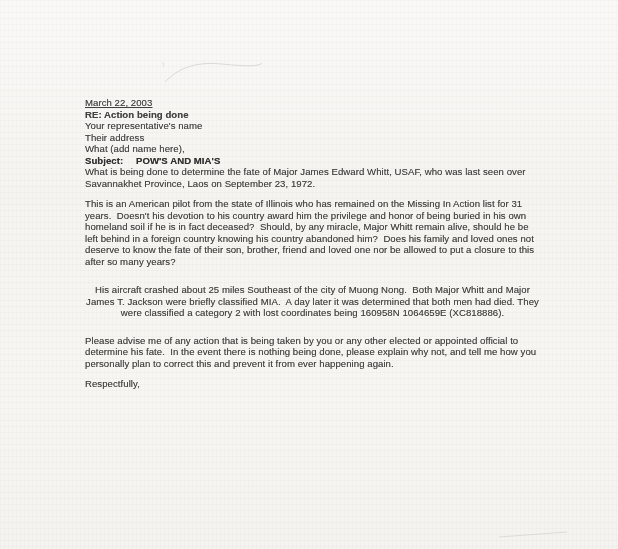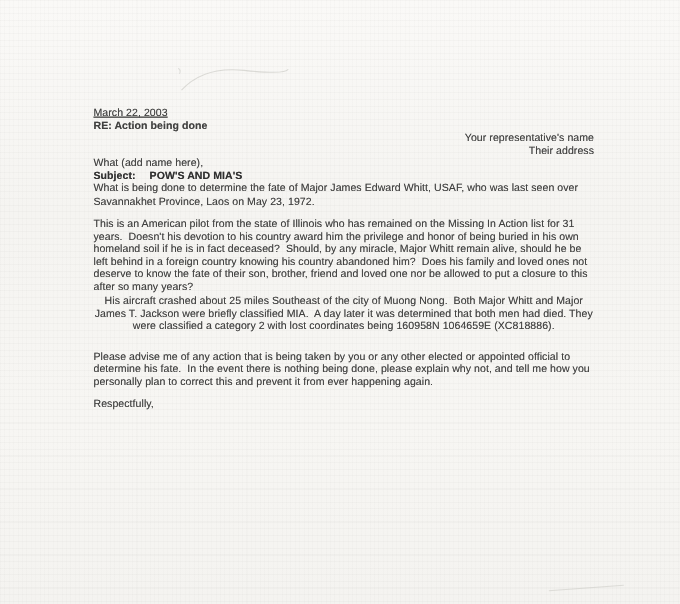--- a/index.html
+++ b/index.html
@@ -30,32 +30,32 @@
     width: 455px;
     color: #414140;
     font-size: 9.6px;
     line-height: 11.5px;
     letter-spacing: 0.05px;
     text-shadow: 0 0 0.6px rgba(75,75,75,0.55);
   }
   .letter div, .letter p { margin: 0; }
   .date-line      { margin-bottom: 15px; text-decoration: underline; }
   .re-line        { margin-bottom: 10px; font-weight: bold; }
-  .address-block  { margin-bottom: 21px; text-align: right; }
+  .address-block  { margin-bottom: 21px; }
   .salutation     { margin-bottom: 14px; }
   .subject-line   {
     margin-bottom: 14px;
     font-weight: bold;
     color: #303030;
     text-shadow: 0 0 0.6px rgba(45,45,45,0.6);
   }
   .subject-line .subject-text { margin-left: 10px; }
   .body-paragraphs p { white-space: pre-wrap; }
   .body-paragraphs p:nth-of-type(1) { margin-bottom: 9px; }
-  .body-paragraphs p:nth-of-type(2) { margin-bottom: 1px; }
+  .body-paragraphs p:nth-of-type(2) { margin-bottom: 17px; }
   .body-paragraphs p:nth-of-type(3) { margin-bottom: 16px; text-align: center; }
   .body-paragraphs p:nth-of-type(4) { margin-bottom: 9px; }
   .body-paragraphs p:nth-of-type(5) { margin-bottom: 32px; }
   .closing { margin-top: 0; }
   .artifact {
     position: absolute;
     pointer-events: none;
   }
 </style>
 </head>
@@ -84,21 +84,21 @@
     </div>
 
     <div class="salutation">What (add name here),</div>
 
     <div class="subject-line">
       <span class="subject-label">Subject:</span>
       <span class="subject-text">POW'S AND MIA'S</span>
     </div>
 
     <div class="body-paragraphs">
-      <p>What is being done to determine the fate of Major James Edward Whitt, USAF, who was last seen over Savannakhet Province, Laos on May 23, 1972.</p>
+      <p>What is being done to determine the fate of Major James Edward Whitt, USAF, who was last seen over Savannakhet Province, Laos on September 23, 1972.</p>
       <p>This is an American pilot from the state of Illinois who has remained on the Missing In Action list for 31 years.  Doesn't his devotion to his country award him the privilege and honor of being buried in his own homeland soil if he is in fact deceased?  Should, by any miracle, Major Whitt remain alive, should he be left behind in a foreign country knowing his country abandoned him?  Does his family and loved ones not deserve to know the fate of their son, brother, friend and loved one nor be allowed to put a closure to this after so many years?</p>
       <p>His aircraft crashed about 25 miles Southeast of the city of Muong Nong.  Both Major Whitt and Major James T. Jackson were briefly classified MIA.  A day later it was determined that both men had died. They were classified a category 2 with lost coordinates being 160958N 1064659E (XC818886).</p>
       <p>Please advise me of any action that is being taken by you or any other elected or appointed official to determine his fate.  In the event there is nothing being done, please explain why not, and tell me how you personally plan to correct this and prevent it from ever happening again.</p>
     </div>
 
     <div class="closing">Respectfully,</div>
 
   </div>
 </div>
 

